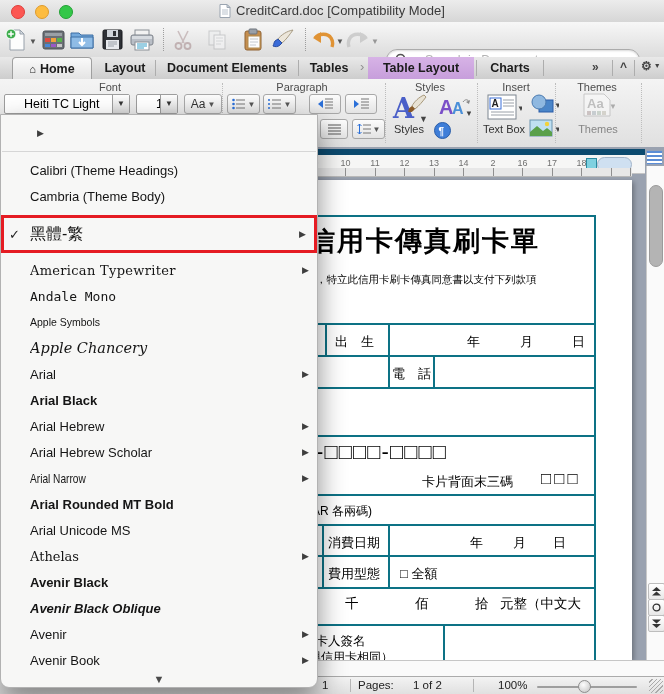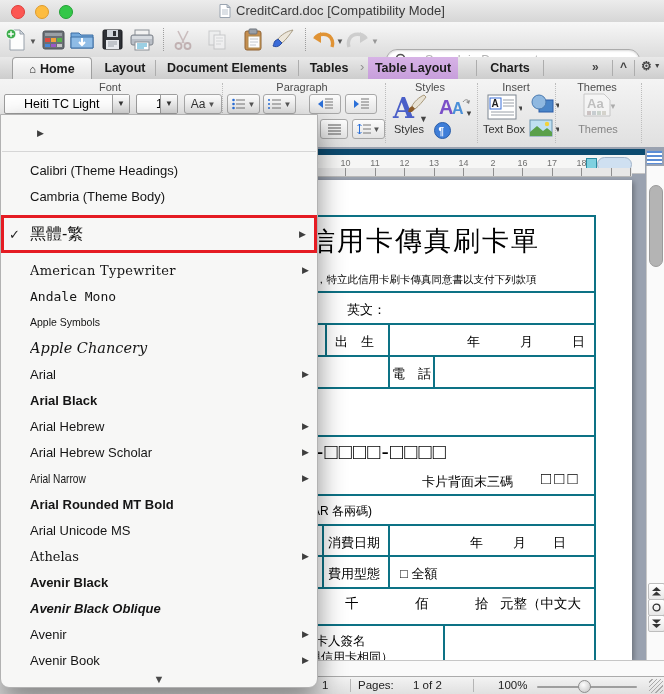--- a/index.html
+++ b/index.html
@@ -70,21 +70,21 @@
     background-position:-2px 0;border-bottom:1px solid #b9b9b9;}
   .split-icon{position:absolute;left:646px;top:3px;width:15px;height:13px;background:#fff;border:1px solid #94a2b8;
     background-image:repeating-linear-gradient(#5b8dd6 0,#5b8dd6 2px,#fff 2px,#fff 4px);}
   .page{position:absolute;left:250px;top:33px;width:382px;height:480px;background:#fff;box-shadow:2px 2px 5px rgba(0,0,0,.3);}
 
   
   .tbl{position:absolute;left:15px;top:35px;width:331px;height:445px;border-right:2px solid var(--teal);box-sizing:border-box;
        font-family:"Liberation Sans",sans-serif;color:#000;}
   .trow{position:absolute;left:0;width:329px;border-top:2px solid var(--teal);box-sizing:border-box;}
   .vb{position:absolute;width:2px;background:var(--teal);}
-  .doc-title{position:absolute;left:43px;top:6px;font-size:27px;font-weight:normal;letter-spacing:2px;white-space:nowrap;}
+  .doc-title{position:absolute;left:43px;top:6px;font-size:27px;font-weight:bold;letter-spacing:2px;white-space:nowrap;}
   .doc-note{position:absolute;left:30px;top:56px;font-size:10.5px;white-space:nowrap;}
   .celltext{position:absolute;font-size:13px;white-space:nowrap;}
   .boxes1{position:absolute;left:44px;top:2px;font-size:22px;letter-spacing:1px;white-space:nowrap;}
   .boxes2{position:absolute;font-size:17px;letter-spacing:3px;white-space:nowrap;}
 
   
   .vscroll{position:absolute;left:646px;top:19px;width:18px;height:494px;background:#fafafa;border-left:1px solid #c9c9c9;}
   .vthumb{position:absolute;left:2px;top:19px;width:12px;height:80px;background:#b4b4b4;border:1px solid #9b9b9b;border-radius:7px;}
   .browse{position:absolute;left:1px;width:15px;height:15px;background:linear-gradient(#fff,#e8e8e8);
     border:1px solid #bdbdbd;border-radius:2px;display:flex;align-items:center;justify-content:center;}
@@ -243,21 +243,21 @@
   </div>
 
   <div class="tabbar">
     <div class="tab home"><span class="home-glyph">⌂</span><span>Home</span></div>
     <div class="tab" style="left:97px;width:56px"><span>Layout</span></div>
     <span class="tab-div" style="left:155px"></span>
     <div class="tab" style="left:158px;width:138px"><span>Document Elements</span></div>
     <span class="tab-div" style="left:298px"></span>
     <div class="tab" style="left:301px;width:56px"><span>Tables</span></div>
     <span class="tab-chev" style="left:360px">›</span>
-    <div class="tab ctx" style="left:368px;width:90px"><span>Table Layout</span></div>
+    <div class="tab ctx" style="left:368px;width:106px"><span>Table Layout</span></div>
     <span class="tab-div" style="left:476px"></span>
     <div class="tab" style="left:479px;width:62px"><span>Charts</span></div>
     <span class="tab-div" style="left:543px"></span>
     <span class="tabbar-ctl" style="left:592px;letter-spacing:-2px">»</span>
     <span class="tab-div" style="left:612px"></span>
     <span class="tabbar-ctl" style="left:620px">^</span>
     <span class="tab-div" style="left:634px"></span>
     <span class="tabbar-ctl" style="left:641px;top:2px">⚙<span style="font-size:7px;vertical-align:2px"> ▼</span></span>
   </div>
 
@@ -415,23 +415,20 @@
     <div class="split-icon"></div>
 
     <div class="page">
       <div class="tbl">
 
         <div class="trow" style="top:0;height:76px">
           <div class="doc-title">信用卡傳真刷卡單</div>
           <div class="doc-note">消費，特立此信用卡刷卡傳真同意書以支付下列款項</div>
         </div>
 
-        <div class="trow" style="top:76px;height:32px">
-          <span class="celltext" style="left:82px;top:8px">英文：</span>
-        </div>
 
         <div class="trow" style="top:108px;height:32px">
           <span class="celltext" style="left:70px;top:8px">出　生</span>
           <span class="celltext" style="left:202px;top:8px">年</span>
           <span class="celltext" style="left:255px;top:8px">月</span>
           <span class="celltext" style="left:307px;top:8px">日</span>
         </div>
 
         <div class="trow" style="top:140px;height:32px">
           <span class="celltext" style="left:127px;top:8px">電　話</span>

